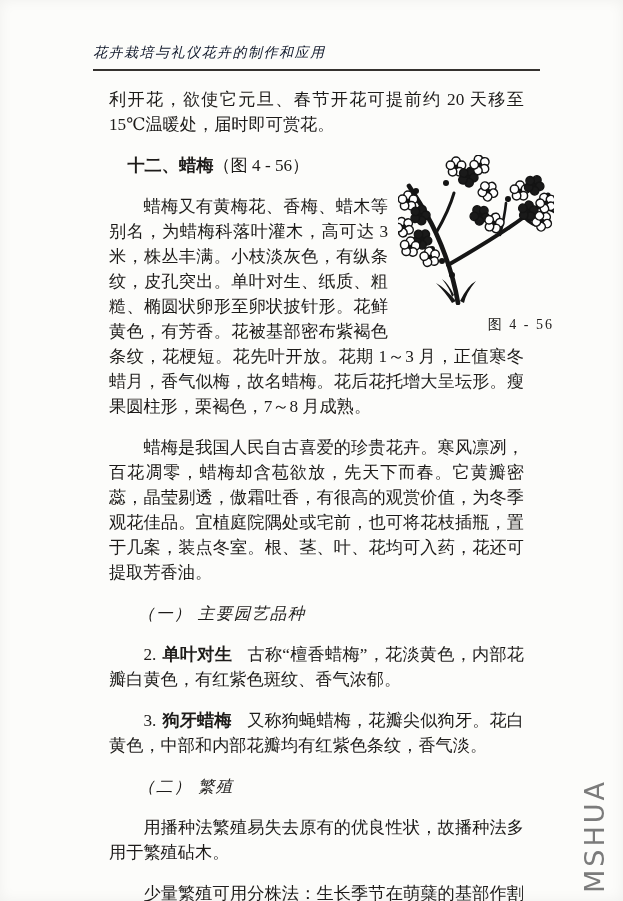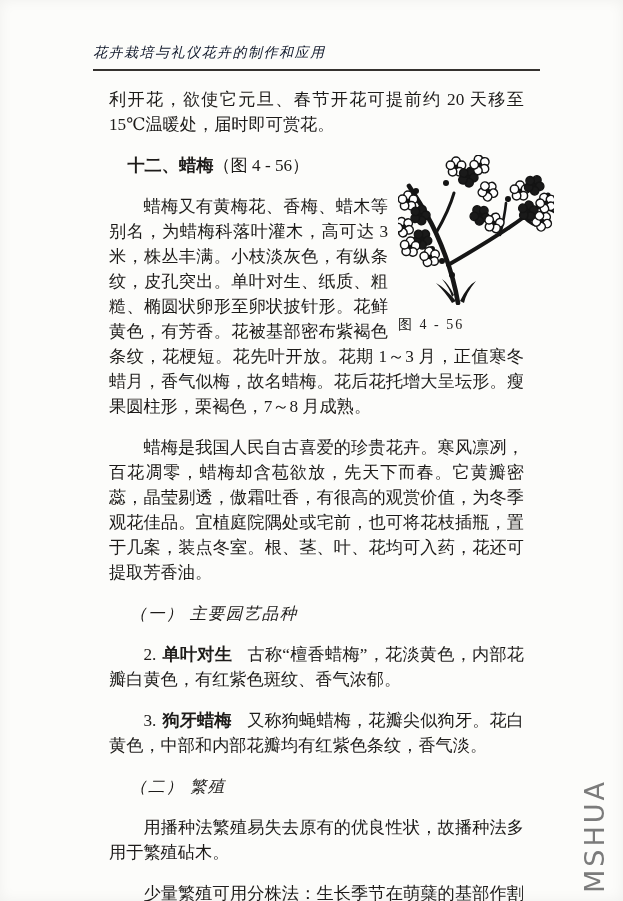--- a/index.html
+++ b/index.html
@@ -15,34 +15,34 @@
   .running-head {
     font-size:14px; font-style:italic; letter-spacing:1.5px; color:#0f172a;
     white-space:nowrap;
   }
   .head-rule { height:2px; background:#35322f; margin-top:7px; }
 
   .bodytext { margin-top:13px; font-size:17.2px; line-height:25px; text-align:justify; }
   .bodytext p { margin:16px; }
   .indent { text-indent:2em; }
 
-  figure.fig { float:right; width:156px; margin:2px -14px 6px 10px; text-align:left; }
+  figure.fig { float:right; width:156px; margin:2px -14px 6px 10px; text-align:right; }
   figure.fig svg { display:block; }
   figure.fig figcaption { font-size:14px; margin-top:7px; letter-spacing:2px; color:#22201e; }
   .fl-w { fill:#ffffff; }
   .fl-d { fill:#1a1a1a; }
 
   h2.sec-title {
     margin:13px 0 8px; font-size:17.2px; line-height:25px; text-indent:2em;
     font-weight:bold; font-family:"DejaVu Sans","Liberation Sans",sans-serif;
   }
   h2.sec-title .sec-ref { font-family:Liberation Serif, serif; font-weight:normal; }
 
   h3.sub-title {
-    margin:4px; font-size:16.5px; line-height:25px; text-indent:2em;
+    margin:12px; font-size:16.5px; line-height:25px; text-indent:2em;
     font-weight:normal; font-style:italic; letter-spacing:1.5px;
   }
 
   .cv-num { margin-right:0.35em; }
   .cv-name { font-weight:bold; font-family:"DejaVu Sans","Liberation Sans",sans-serif; }
   .cv-desc { padding-left:0.9em; }
 
   .watermark {
     position:absolute; left:594px; top:836px;
     transform:translate(-50%,-50%) rotate(-90deg);

